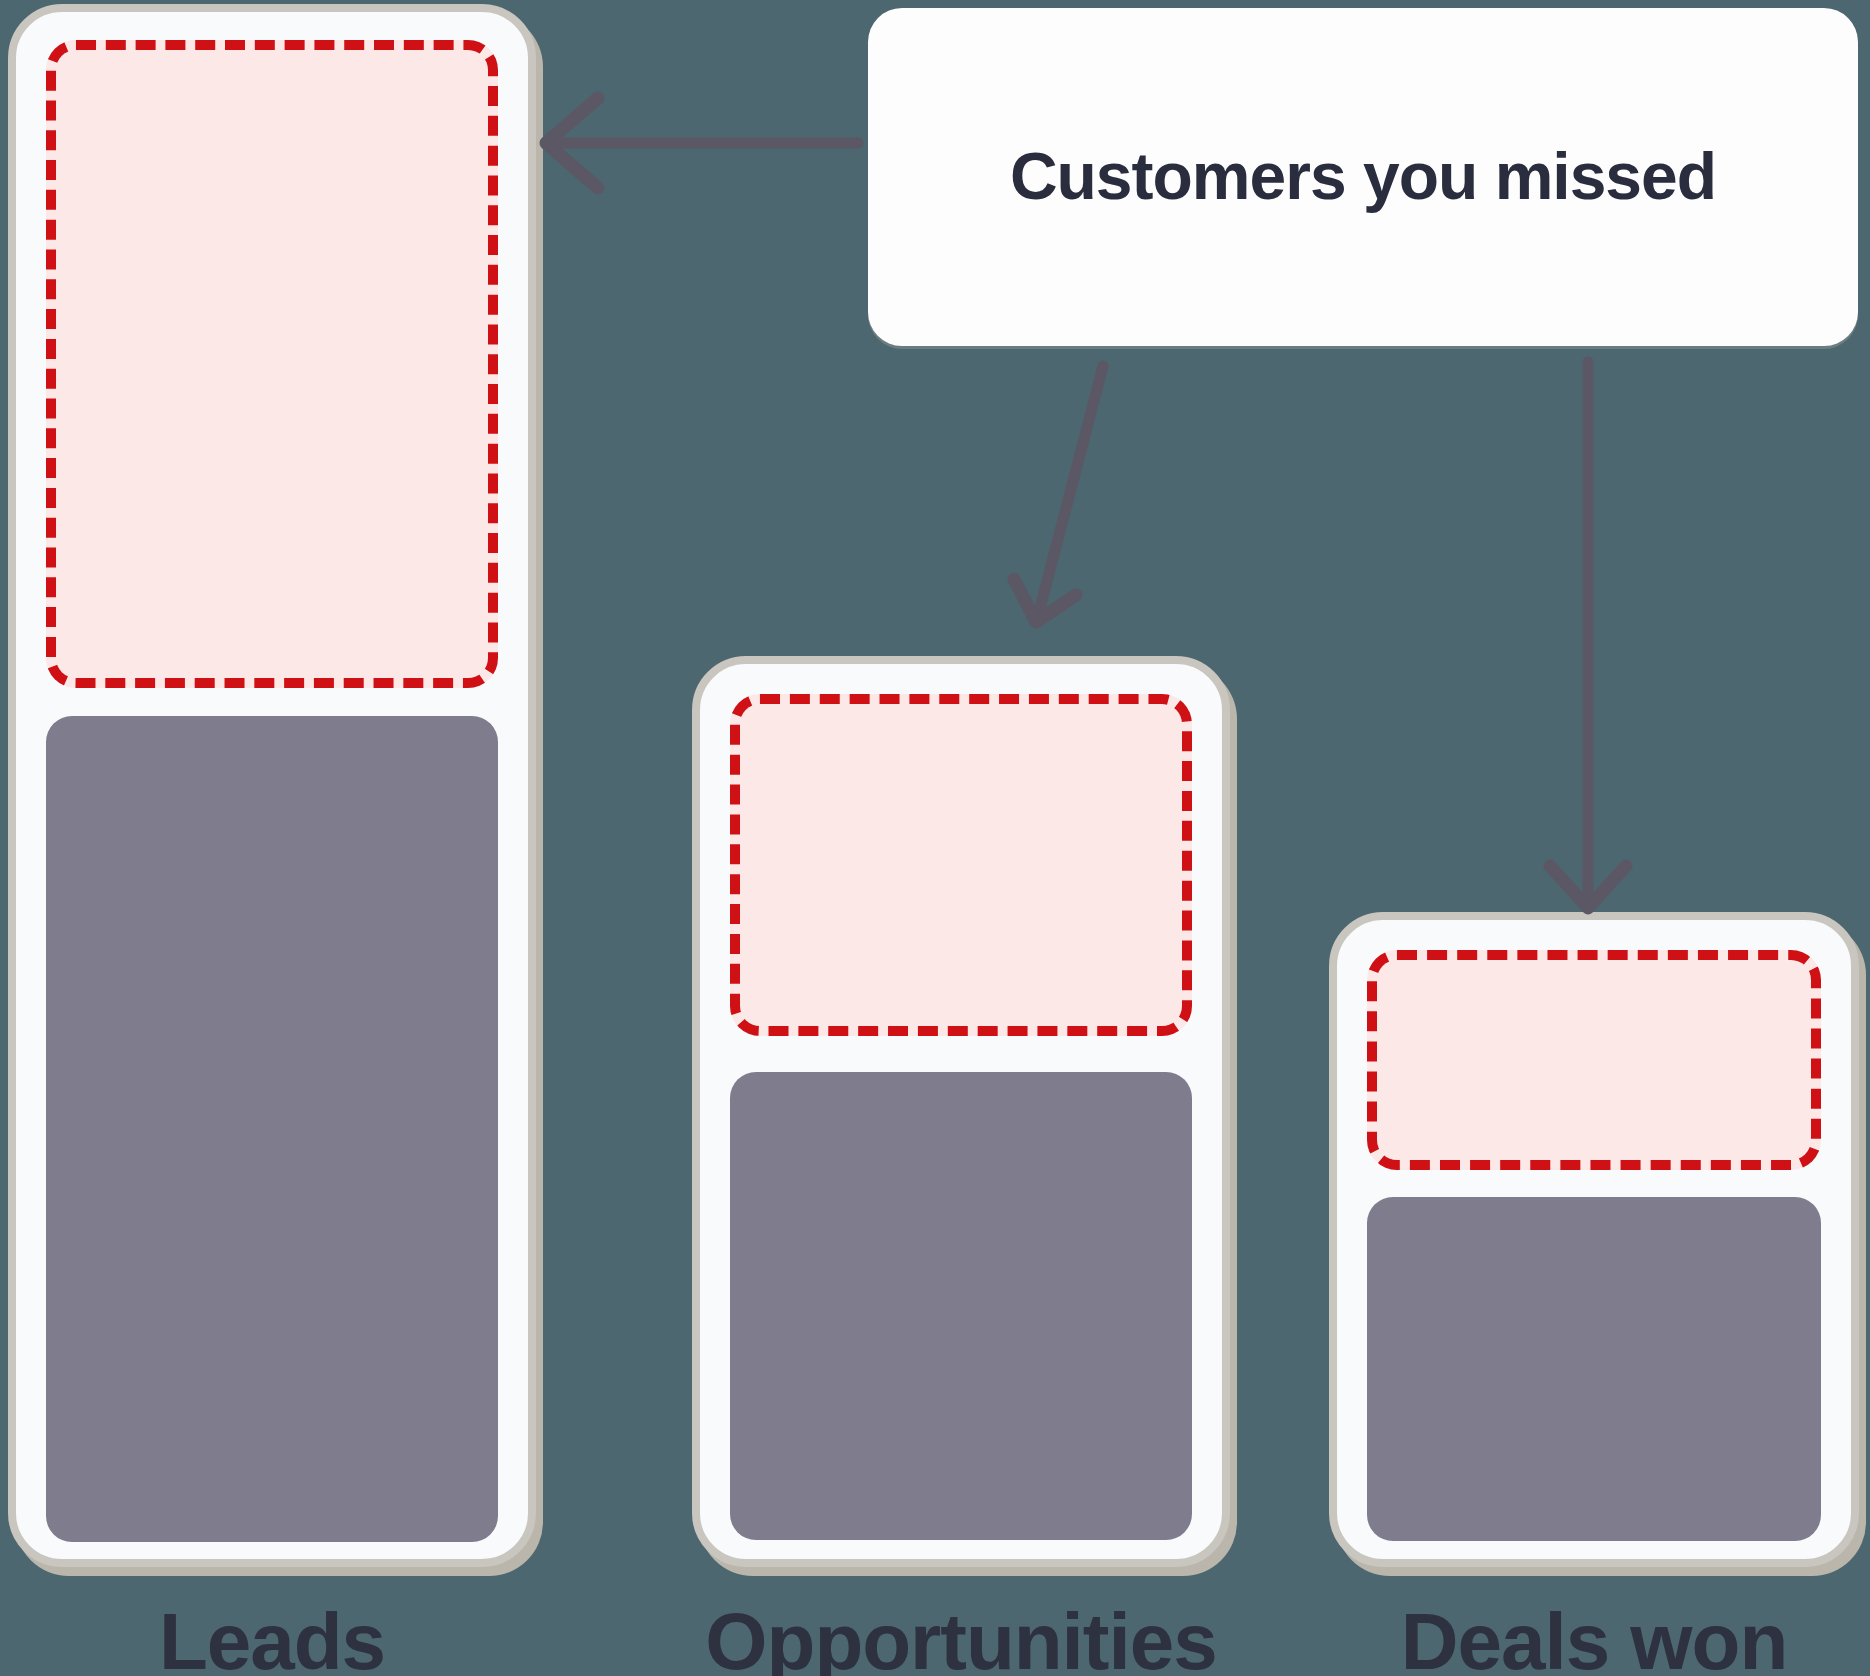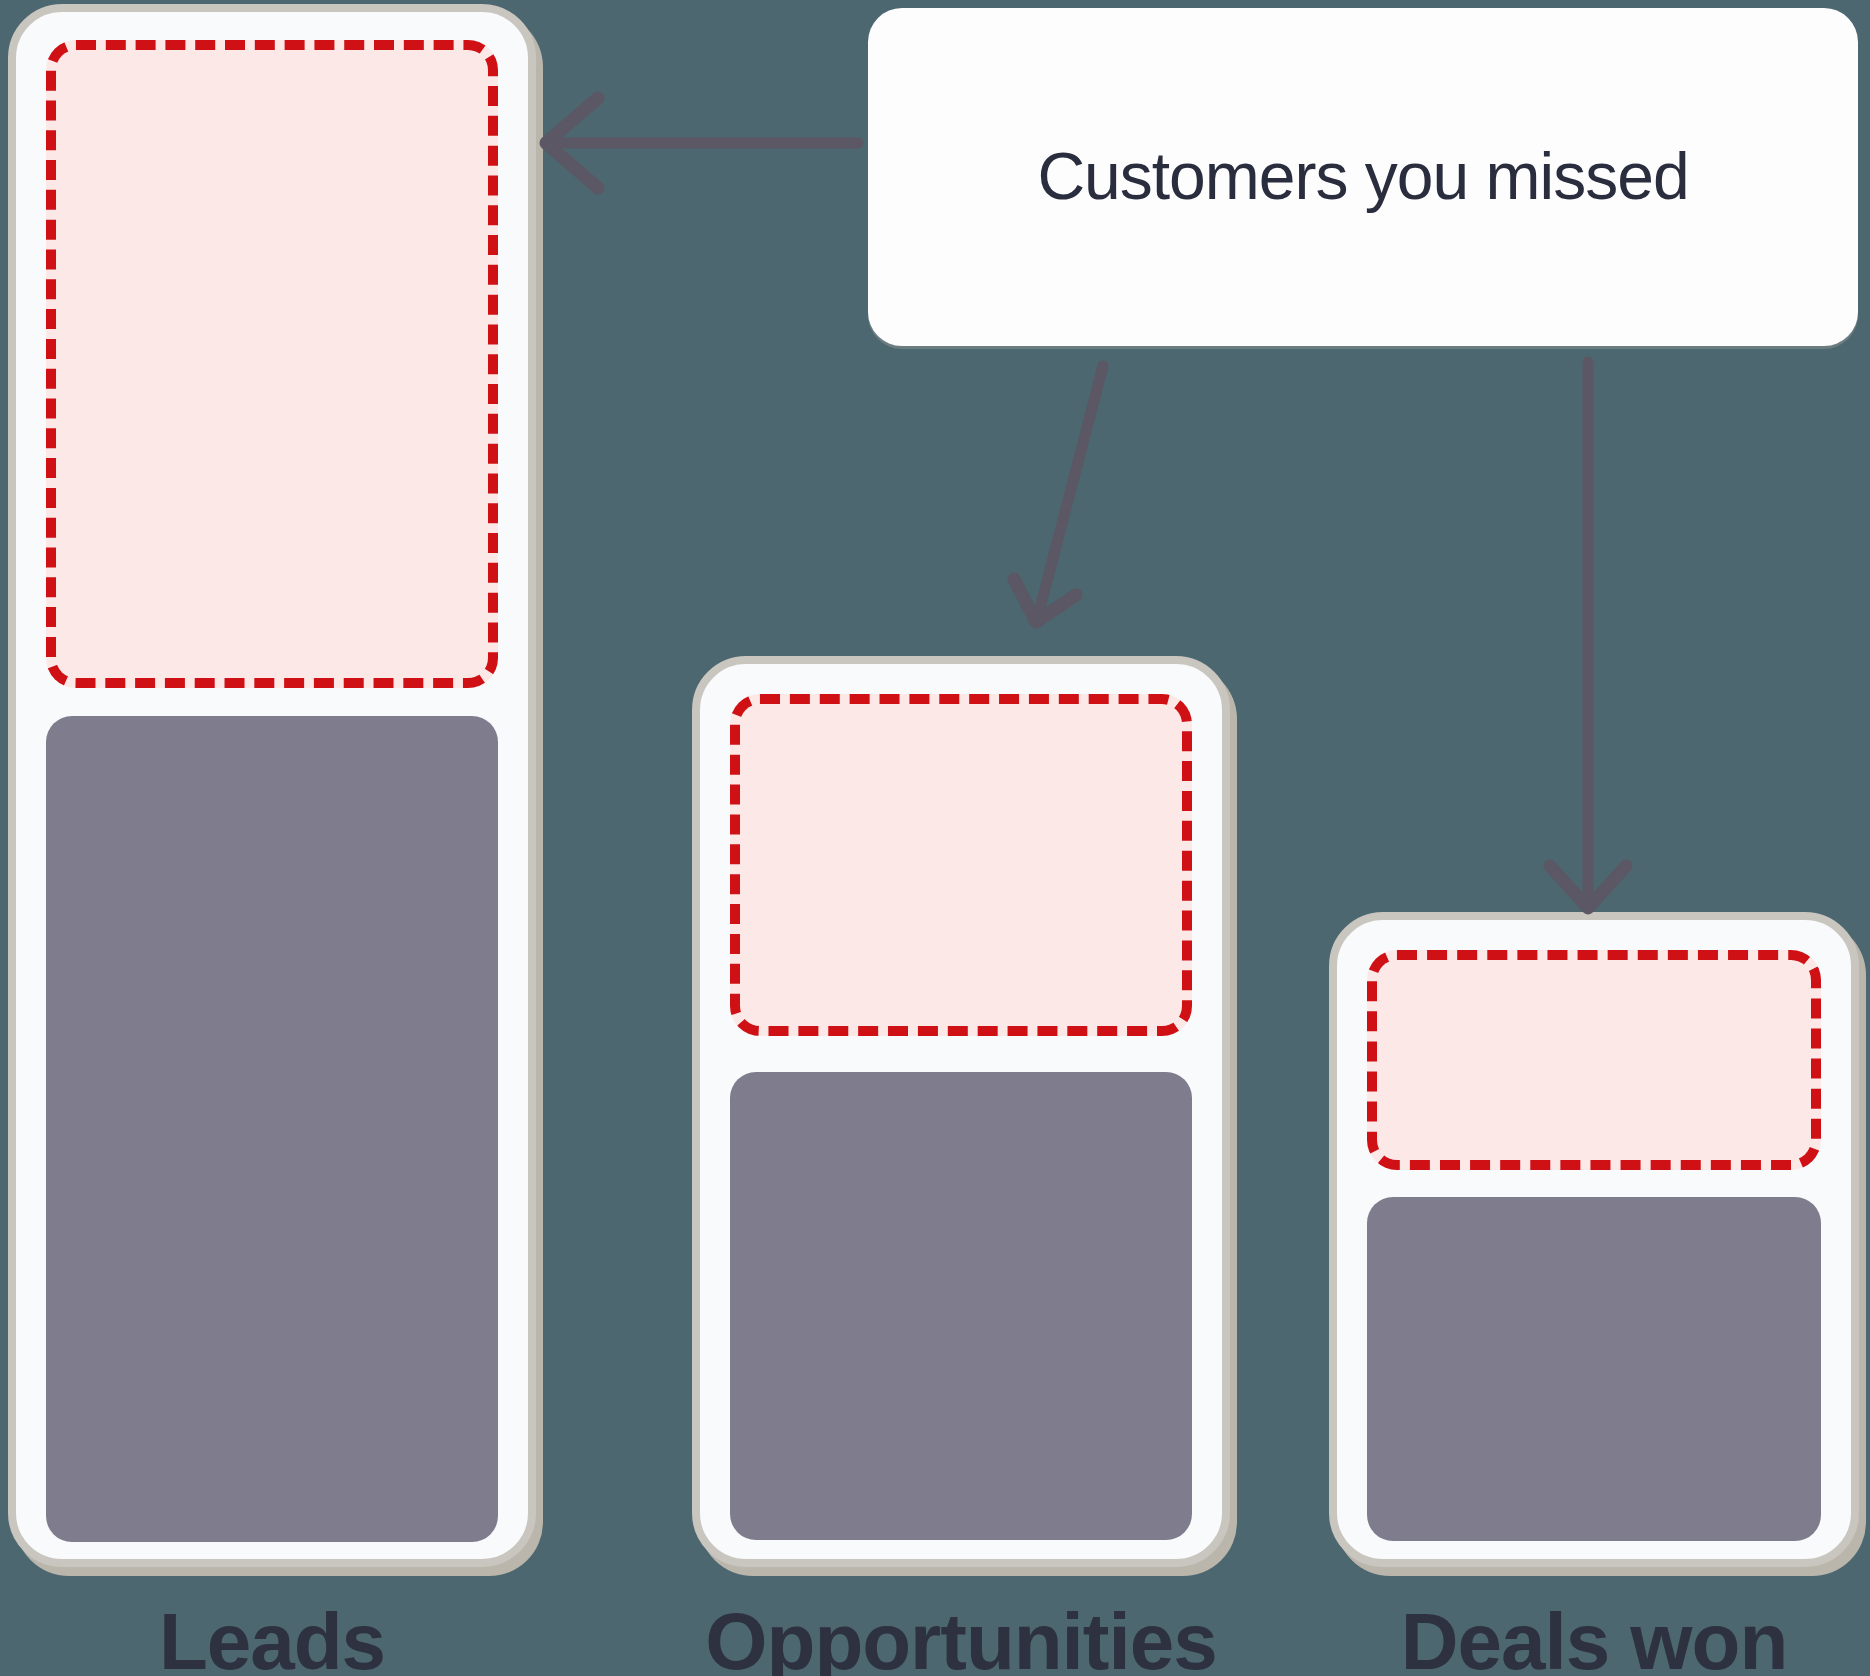--- a/index.html
+++ b/index.html
@@ -34,21 +34,21 @@
              font-size:80px;font-weight:700;color:var(--label);letter-spacing:-1px;white-space:nowrap;}
   .label-leads{left:-28px;}   
   .label-opps{left:661px;}    
   .label-deals{left:1294px;}  
 
   
   .callout{position:absolute;left:868px;top:8px;width:990px;height:338px;
            background:var(--callout-bg);border-radius:34px;
            display:flex;flex-direction:column;justify-content:center;align-items:center;
            box-shadow:0 3px 0 rgba(170,167,158,.35);}
-  .callout .line{font-size:66px;font-weight:400;line-height:1.32;color:var(--callout-text);
+  .callout .line{font-size:66px;font-weight:700;line-height:1.32;color:var(--callout-text);
                  letter-spacing:-1px;white-space:nowrap;text-align:center;}
 
   .arrows{position:absolute;left:0;top:0;width:1870px;height:1676px;pointer-events:none;}
   .arrows *{stroke:var(--arrow);fill:none;stroke-linecap:round;stroke-linejoin:round;}
 </style>
 </head>
 <body>
 
 <div class="canvas">
 

